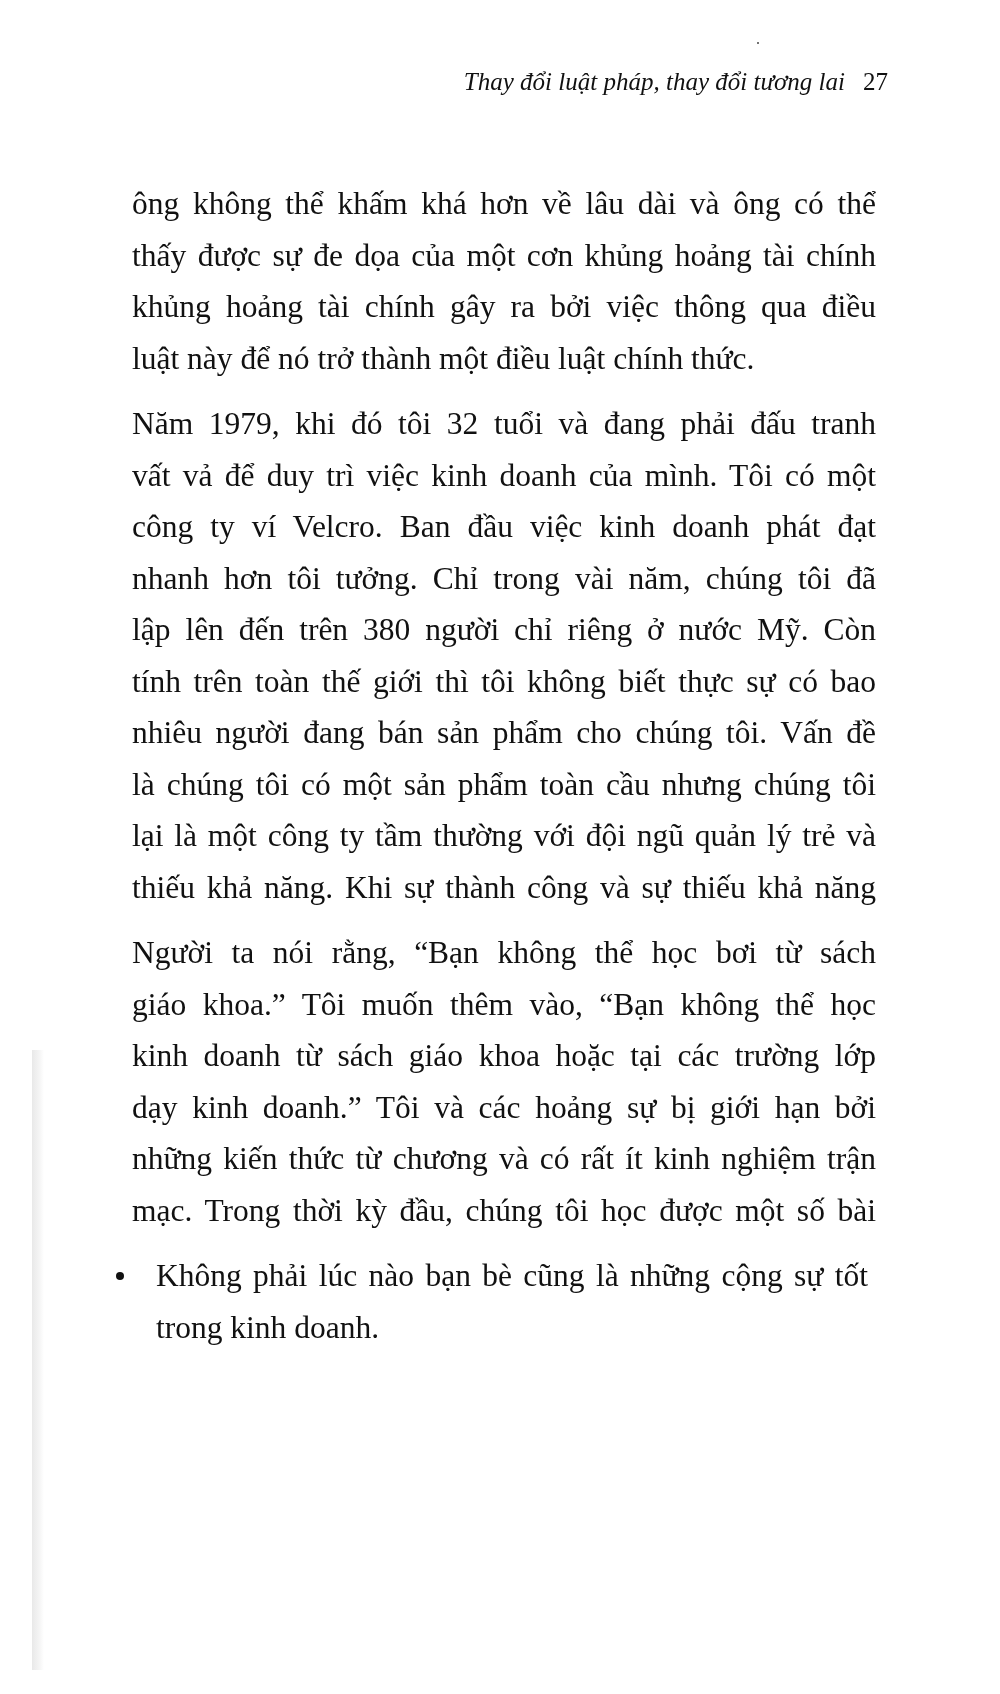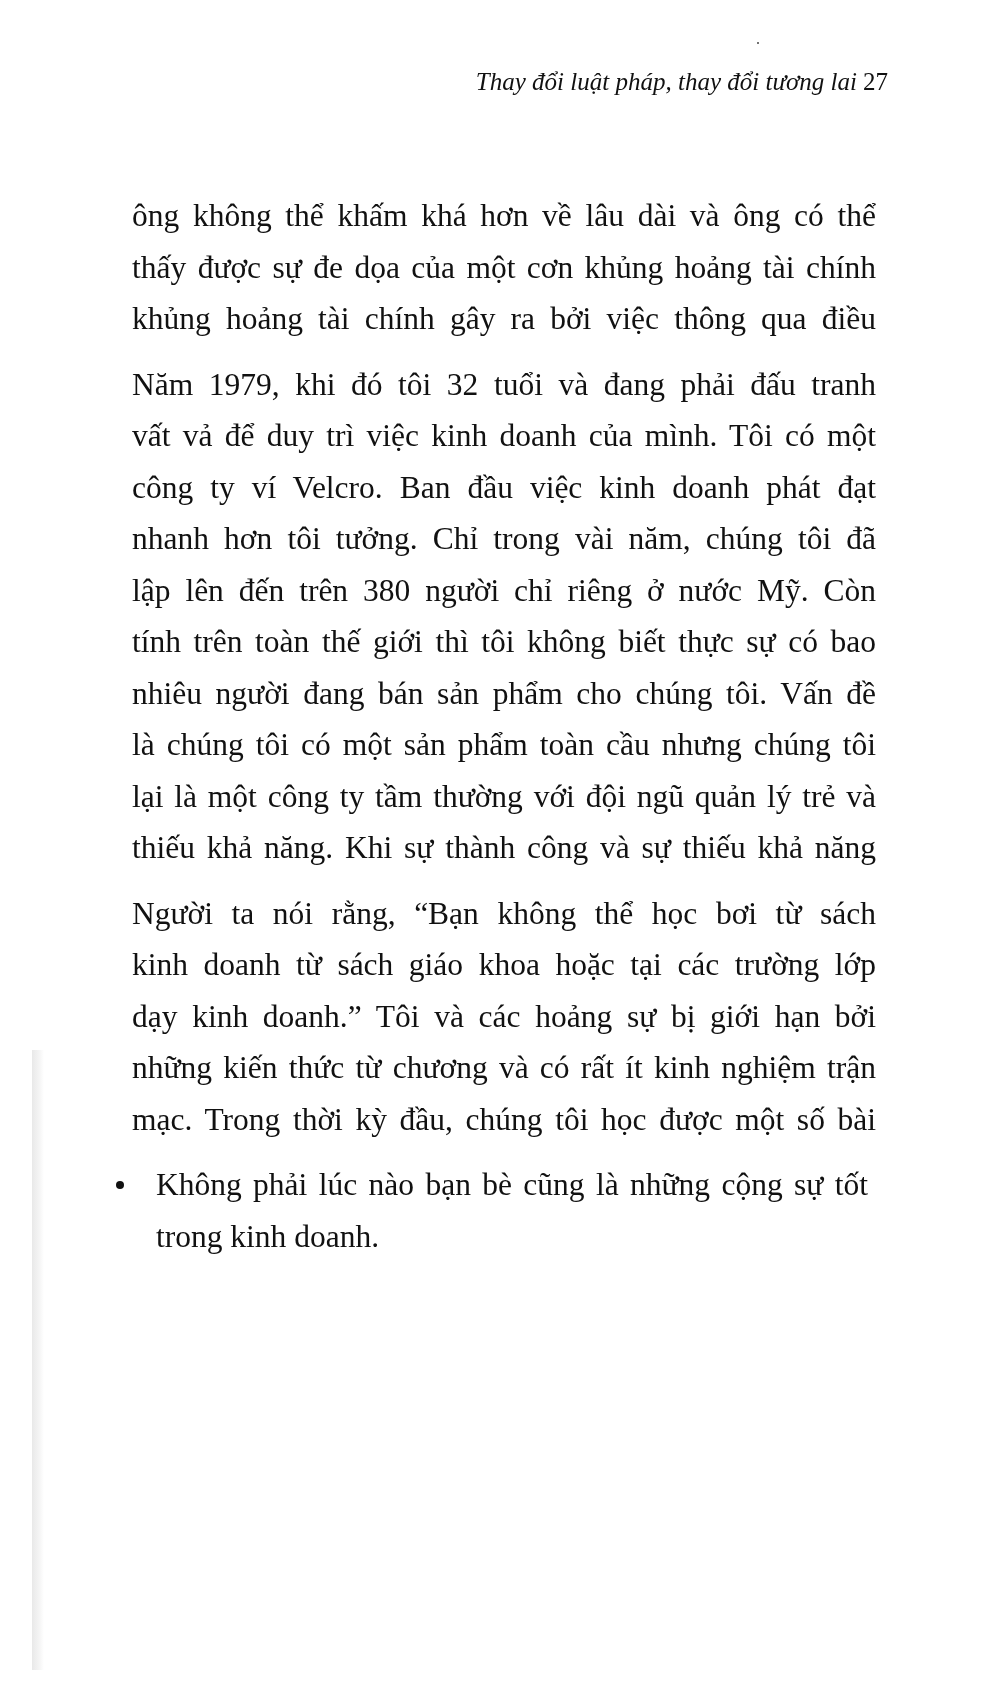--- a/index.html
+++ b/index.html
@@ -22,27 +22,27 @@
   }
   .speck { position: absolute; width: 2px; height: 2px; background: #444; border-radius: 50%; }
   .running-header {
     position: absolute;
     top: 68px;
     right: 112px;
     font-style: italic;
     font-size: 25px;
     display: flex;
     align-items: flex-start;
-    gap: 6px;
+    gap: 18px;
   }
   .running-header .page-num { font-style: normal; font-size: 25px; }
   .text-block {
     position: absolute;
     left: 132px;
-    top: 190px;
+    top: 178px;
     width: 744px;
     font-size: 31.5px;
     line-height: 51.5px;
     text-align: justify;
   }
   .text-block p { margin: 0 0 14px 0; }
   .line { display: block; text-align-last: justify; white-space: nowrap; }
   .line.last { text-align-last: left; }
   .bullet-list { list-style: none; margin: 8px; padding: 0; }
   .bullet-item { position: relative; padding-left: 16px; }
@@ -65,35 +65,37 @@
 <div class="running-header">
   <span>Thay đổi luật pháp, thay đổi tương lai</span>
   <span class="page-num">27</span>
 </div>
 
 <div class="text-block">
   <p>
     <span class="line">ông không thể khấm khá hơn về lâu dài và ông có thể</span>
     <span class="line">thấy được sự đe dọa của một cơn khủng hoảng tài chính</span>
     <span class="line">khủng hoảng tài chính gây ra bởi việc thông qua điều</span>
+    <span class="line last">luật này để nó trở thành một điều luật chính thức.</span>
   </p>
   <p>
     <span class="line">Năm 1979, khi đó tôi 32 tuổi và đang phải đấu tranh</span>
     <span class="line">vất vả để duy trì việc kinh doanh của mình. Tôi có một</span>
     <span class="line">công ty ví Velcro. Ban đầu việc kinh doanh phát đạt</span>
     <span class="line">nhanh hơn tôi tưởng. Chỉ trong vài năm, chúng tôi đã</span>
     <span class="line">lập lên đến trên 380 người chỉ riêng ở nước Mỹ. Còn</span>
     <span class="line">tính trên toàn thế giới thì tôi không biết thực sự có bao</span>
     <span class="line">nhiêu người đang bán sản phẩm cho chúng tôi. Vấn đề</span>
     <span class="line">là chúng tôi có một sản phẩm toàn cầu nhưng chúng tôi</span>
     <span class="line">lại là một công ty tầm thường với đội ngũ quản lý trẻ và</span>
     <span class="line">thiếu khả năng. Khi sự thành công và sự thiếu khả năng</span>
   </p>
   <p>
     <span class="line">Người ta nói rằng, “Bạn không thể học bơi từ sách</span>
+    <span class="line">giáo khoa.” Tôi muốn thêm vào, “Bạn không thể học</span>
     <span class="line">kinh doanh từ sách giáo khoa hoặc tại các trường lớp</span>
     <span class="line">dạy kinh doanh.” Tôi và các hoảng sự bị giới hạn bởi</span>
     <span class="line">những kiến thức từ chương và có rất ít kinh nghiệm trận</span>
     <span class="line">mạc. Trong thời kỳ đầu, chúng tôi học được một số bài</span>
   </p>
   <ul class="bullet-list">
     <li class="bullet-item">
       <span class="bullet-dot"></span>
       <span class="line">Không phải lúc nào bạn bè cũng là những cộng sự tốt</span>
       <span class="line last">trong kinh doanh.</span>

